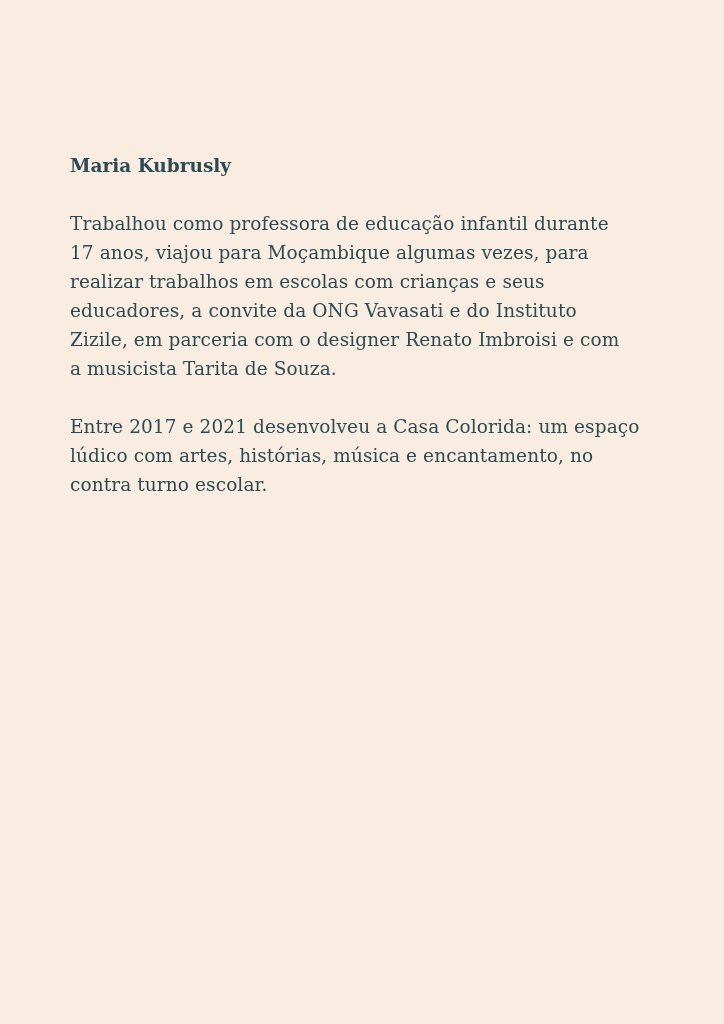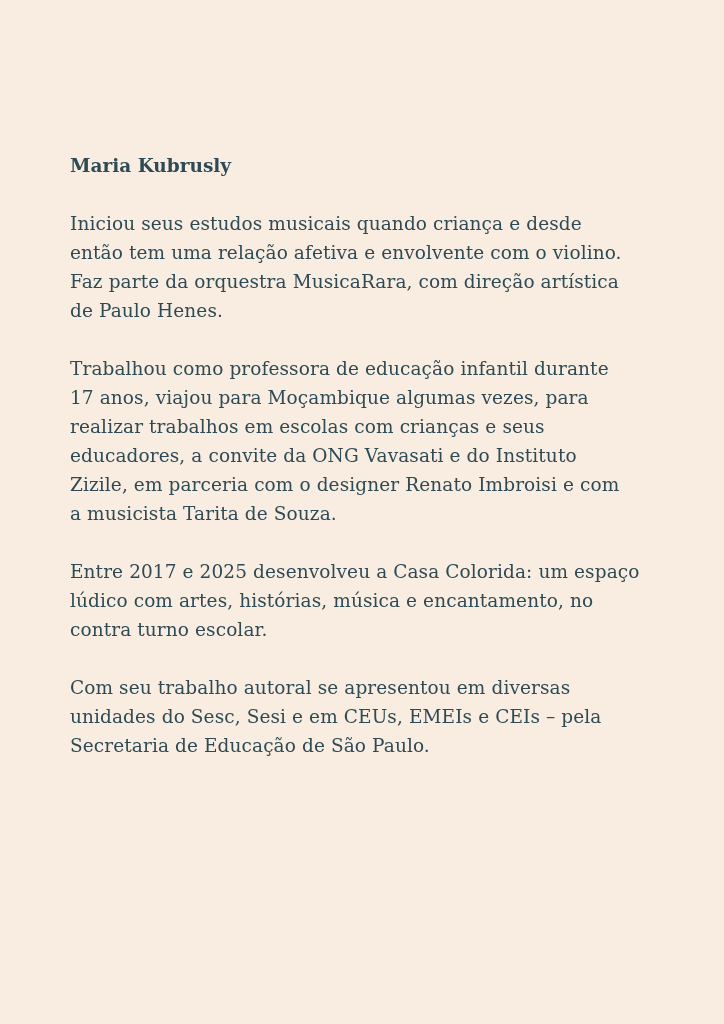--- a/index.html
+++ b/index.html
@@ -34,32 +34,25 @@
     letter-spacing: 0.1px;
   }
 </style>
 </head>
 <body>
 
 <div class="page">
   <h1 class="page-title">Maria Kubrusly</h1>
 
 
-  <p class="bio-paragraph">Iniciou seus estudos musicais quando criança e desde
-então tem uma relação afetiva e envolvente com o violino.
-Faz parte da orquestra MusicaRara, com direção artística
-de Paulo Henes.</p>
 
   <p class="bio-paragraph">Trabalhou como professora de educação infantil durante
 17 anos, viajou para Moçambique algumas vezes, para
 realizar trabalhos em escolas com crianças e seus
 educadores, a convite da ONG Vavasati e do Instituto
 Zizile, em parceria com o designer Renato Imbroisi e com
 a musicista Tarita de Souza.</p>
 
-  <p class="bio-paragraph">Entre 2017 e 2025 desenvolveu a Casa Colorida: um espaço
+  <p class="bio-paragraph">Entre 2017 e 2021 desenvolveu a Casa Colorida: um espaço
 lúdico com artes, histórias, música e encantamento, no
 contra turno escolar.</p>
 
-  <p class="bio-paragraph">Com seu trabalho autoral se apresentou em diversas
-unidades do Sesc, Sesi e em CEUs, EMEIs e CEIs – pela
-Secretaria de Educação de São Paulo.</p>
 </div>
 
 </body></html>

